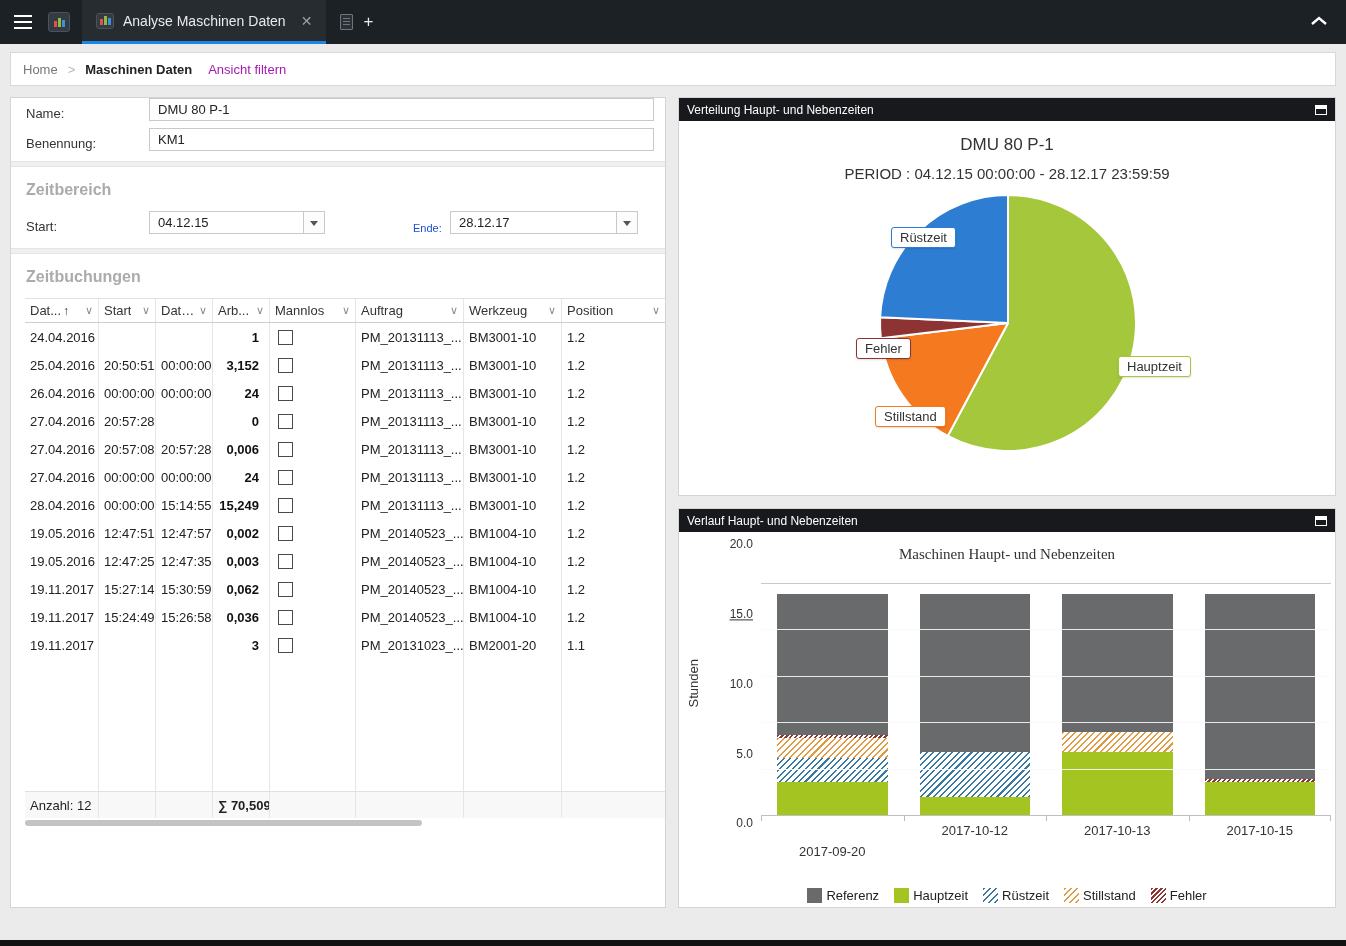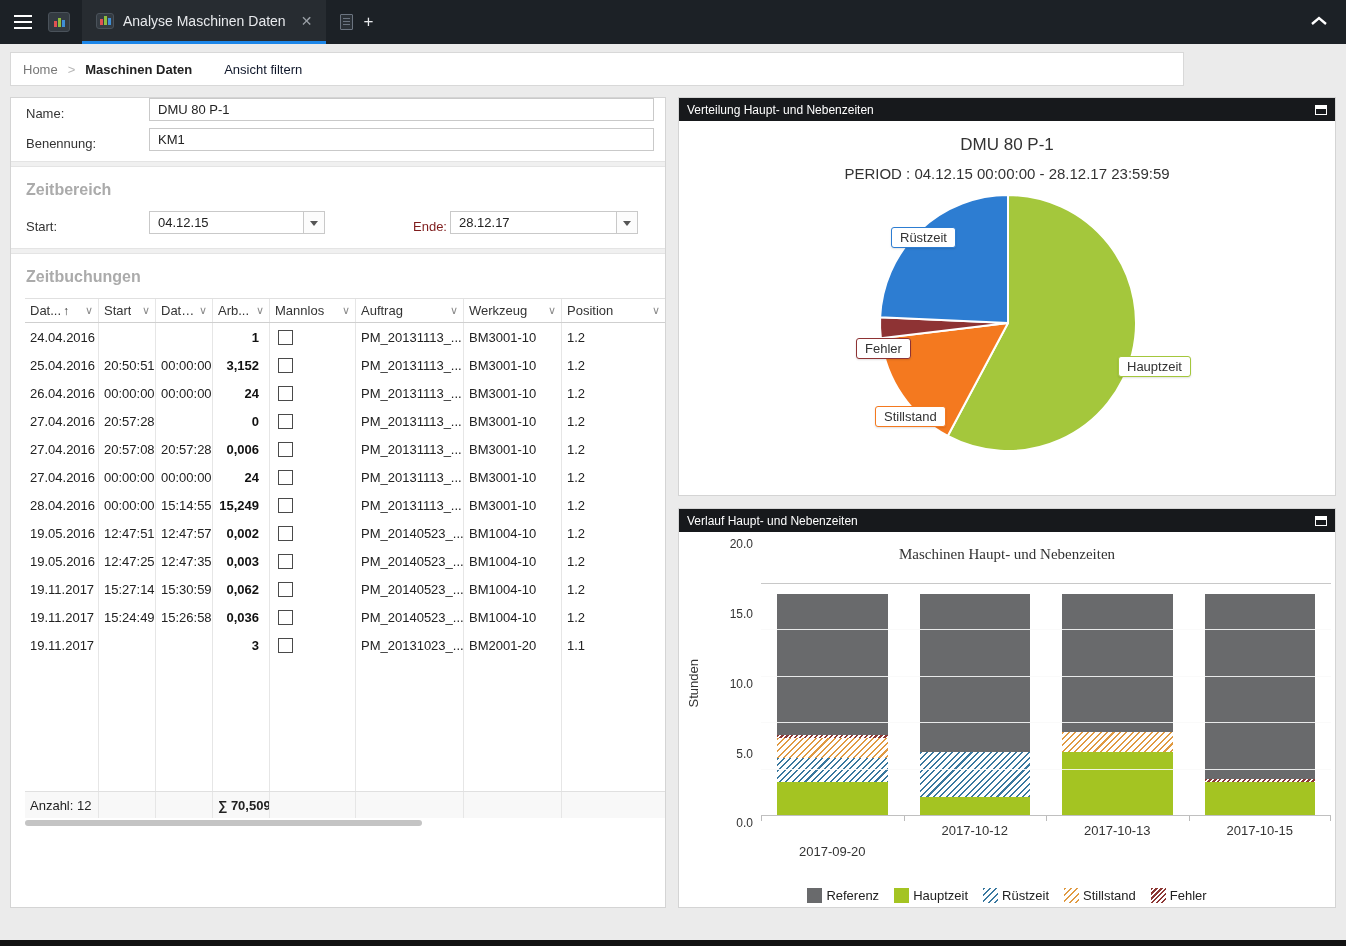--- a/index.html
+++ b/index.html
@@ -18,25 +18,25 @@
   .appicon .mini i:nth-child(3){height:7px;background:#3F8FD6;}
   .launcher-icon { margin-left:2px; margin-right:12px; }
   .tab { display:flex; align-items:center; gap:9px; padding:0 14px; background:#272C31; border-bottom:3px solid #1C86E8; color:#E8EAED; font-size:14px; cursor:pointer; }
   .tab-close { color:#9AA0A6; font-size:14px; margin-left:6px; cursor:pointer; }
   .newdoc-icon { width:13px; height:16px; border:1px solid #6B7480; border-radius:1px; margin-left:14px; align-self:center; position:relative; background:#2A3036; }
   .newdoc-icon::after { content:""; position:absolute; left:2px; top:3px; width:7px; height:1px; background:#6B7480; box-shadow:0 3px 0 #6B7480, 0 6px 0 #6B7480; }
   .plus-btn { color:#E8EAED; font-size:17px; align-self:center; margin-left:10px; cursor:pointer; }
   .collapse-btn { margin-left:auto; align-self:center; margin-right:18px; cursor:pointer; }
 
   
-  .breadcrumb { position:absolute; left:10px; top:52px; width:1174px; height:34px; background:#fff; border:1px solid #D8D8D8; display:flex; align-items:center; font-size:13px; padding-left:12px; }
+  .breadcrumb { position:absolute; left:10px; top:52px; width:1326px; height:34px; background:#fff; border:1px solid #D8D8D8; display:flex; align-items:center; font-size:13px; padding-left:12px; }
   .crumb-home { color:#777; cursor:pointer; }
   .crumb-sep { color:#B5B5B5; margin:0 10px; font-size:13px; }
   .crumb-current { color:#222; font-weight:700; }
-  .crumb-filter { color:#0f172a; margin-left:32px; cursor:pointer;text-align:center; }
+  .crumb-filter { color:#a21caf; margin-left:16px; cursor:pointer;text-align:center; }
 
   
   .panel { position:absolute; background:#fff; border:1px solid #D4D4D4; display:flex; flex-direction:column; }
   .panel-header { height:23px; background:#17191C; color:#fff; font-size:12px; display:flex; align-items:center; padding:0 8px; flex:0 0 auto; }
   .win-icon { margin-left:auto; width:12px; height:10px; border:1px solid #fff; border-top:4px solid #fff; cursor:pointer; }
   .panel-body { flex:1; position:relative; overflow:hidden; }
 
   .left-panel  { left:10px;  top:97px; width:656px; height:811px; }
   .pie-panel   { left:678px; top:97px; width:658px; height:399px; }
   .bar-panel   { left:678px; top:508px; width:658px; height:400px; }
@@ -44,21 +44,21 @@
   
   .sec-title { color:#ABABAB; font-size:16px; margin:14px 0 12px 15px; }
   .form-row { display:flex; align-items:flex-end; margin:0 11px 7px 15px; }
   .form-label { width:123px; font-size:13px; color:#333; flex:0 0 auto; }
   .tbox { height:23px; border:1px solid #C9C9C9; font-size:13px; color:#222; padding:0 8px; font-family:inherit; background:#fff; }
   .tbox.full { flex:1; }
   .combo { display:flex; width:176px; border:1px solid #C9C9C9; height:23px; }
   .combo input { border:0; flex:1; font-size:13px; color:#222; padding:0 8px; font-family:inherit; min-width:0; }
   .combo-btn { width:21px; border-left:1px solid #C9C9C9; background:#FCFCFC; display:flex; align-items:center; justify-content:center; cursor:pointer; }
   .combo-btn::after { content:""; border:4px solid transparent; border-top:5px solid #555; margin-top:5px; }
-  .ende-label { width:37px; margin-left:88px; font-size:13px; color:#7f1d1d; }
+  .ende-label { width:37px; margin-left:88px; font-size:11px; color:#1d4ed8; }
   .combo.ende { width:188px; }
   .section-sep { height:6px; background:#F0F0F0; border-top:1px solid #E4E4E4; border-bottom:1px solid #E4E4E4; margin-top:10px; }
 
   
   .zb-table { display:flex; flex-direction:column; margin:0 0 0 14px; width:641px; height:520px; font-size:13px; }
   .t-row { display:grid; grid-template-columns:74px 57px 57px 57px 86px 108px 98px 1fr; flex:0 0 auto; }
   .t-row > div { border-right:1px solid #E6E6E6; display:flex; align-items:center; overflow:hidden; white-space:nowrap; }
   .t-head { height:25px; border-top:1px solid #E0E0E0; border-bottom:1px solid #CFCFCF; color:#333; }
   .t-head > div { justify-content:space-between; padding:0 5px 0 5px; cursor:pointer; }
   .h-label { overflow:hidden; text-overflow:ellipsis; }
@@ -416,21 +416,21 @@
   <div class="panel-body">
     <div class="chart-title" style="font-size:15px;font-family:Liberation Serif, serif;">Maschinen Haupt- und Nebenzeiten</div>
     <div class="yaxis-title">Stunden</div>
     <div class="plot" id="bar-plot">
         <div class="ylab" style="bottom: 0px; top: 232px;">0.0</div>
         <div class="gridline" style="bottom: 46.4px;"></div>
         <div class="ylab" style="bottom: 0px; top: 185.6px;">5.0</div>
         <div class="gridline" style="bottom: 92.8px;"></div>
         <div class="ylab" style="bottom: 0px; top: 139.2px;">10.0</div>
         <div class="gridline" style="bottom: 139.2px;"></div>
-        <div class="ylab" style="bottom: 0px; top: 92.8px;">15.0</div>
+        <div class="ylab" style="bottom: 0px; top: 92.8px; text-decoration: underline;">15.0</div>
         <div class="gridline" style="bottom: 185.6px;"></div>
         <div class="ylab" style="bottom: 0px; top: 46.4px;">20.0</div>
         <div class="gridline top" style="bottom: 232px;"></div>
         <div class="ylab" style="bottom: 0px; top: 0px;">25.0</div>
         <div class="xlab" style="left: 0px; width: 142.5px; margin-top: 28px;">2017-09-20</div>
         <div class="slot" style="left: 0px; width: 142.5px;">
           <div class="bar-seg solid-green" style="bottom: 0px; height: 34.336px;"></div>
           <div class="bar-seg hatch-blue" style="bottom: 34.336px; height: 23.2px;"></div>
           <div class="bar-seg hatch-orange" style="bottom: 57.536px; height: 20.416px;"></div>
           <div class="bar-seg hatch-red" style="bottom: 77.952px; height: 2.784px;"></div>

